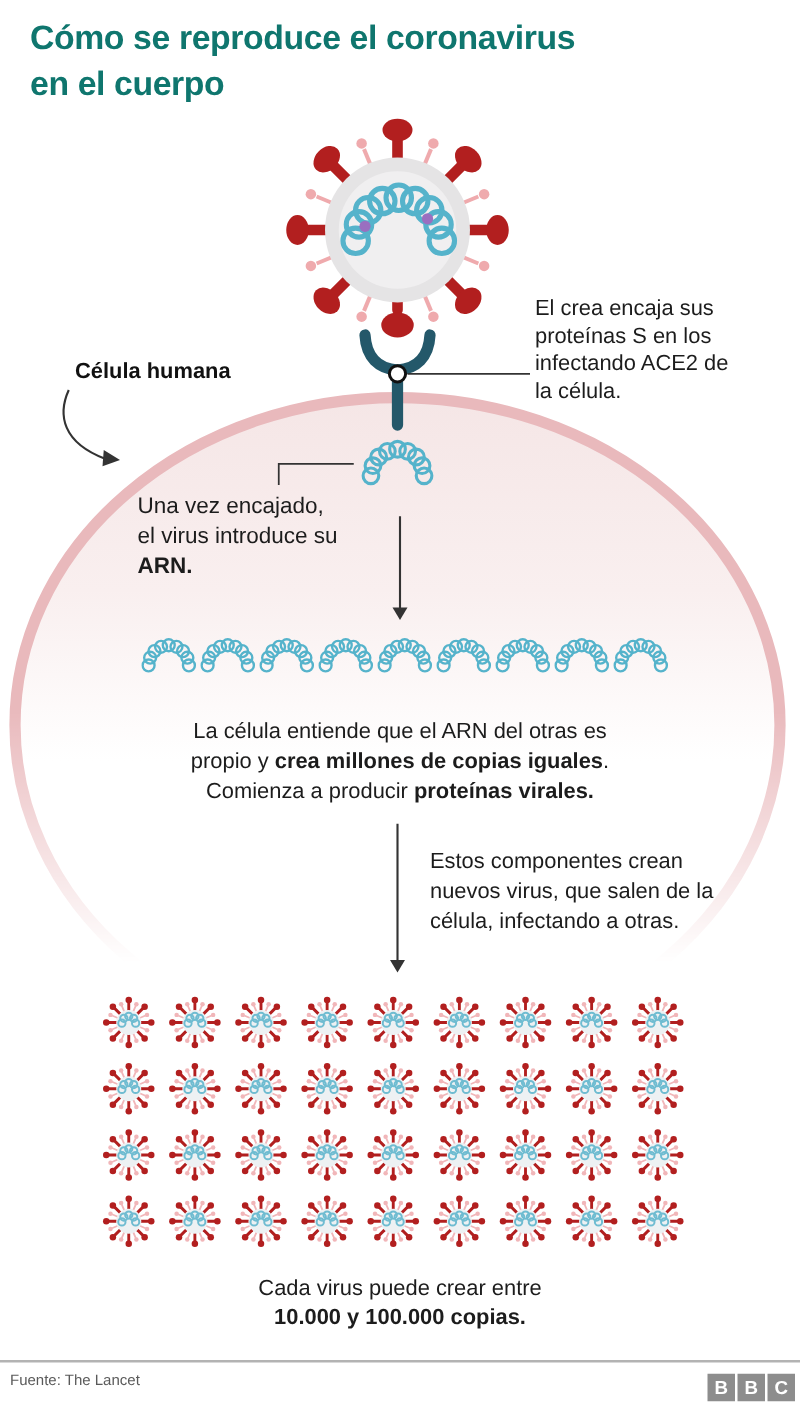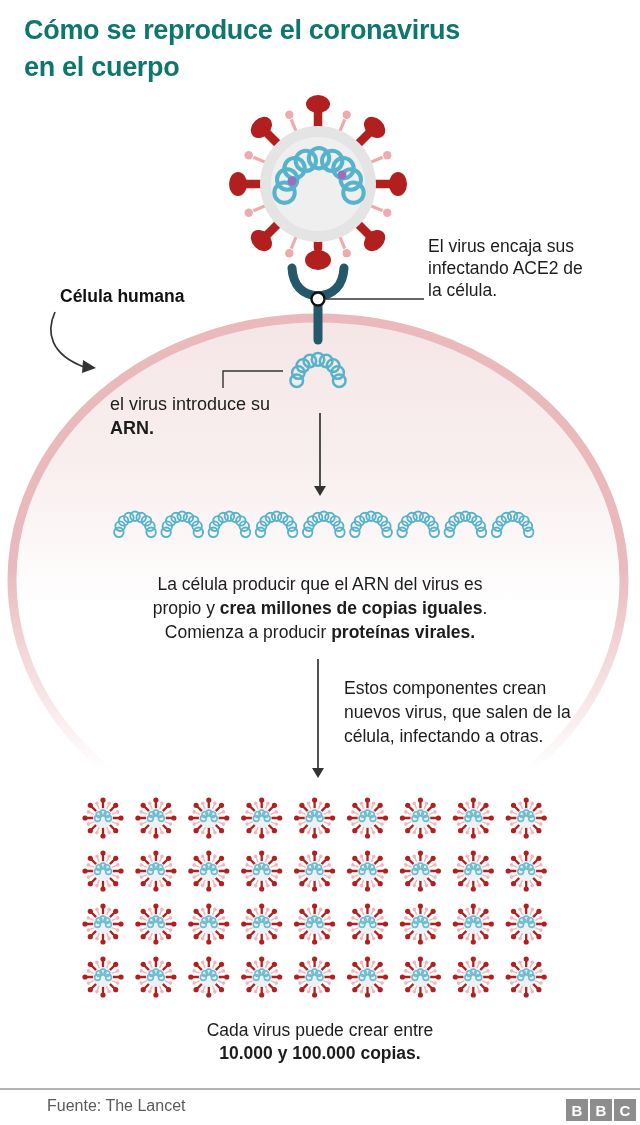--- a/index.html
+++ b/index.html
@@ -18,21 +18,21 @@
   .cell-label{left:60px;top:286px;font-size:17.5px;font-weight:bold;color:#111;}
   .rna-note{left:110px;top:392px;line-height:24px;font-size:18px;}
   .copies-note{left:60px;top:572px;width:520px;text-align:center;line-height:24px;}
   .components-note{left:344px;top:676px;line-height:24px;}
   .bottom-note{left:60px;top:1019px;width:520px;text-align:center;line-height:23px;}
   .b{font-weight:bold;}
   .footer{
     position:absolute;left:0;right:0;top:1088px;height:37px;
     border-top:2px solid #b3b3b3;
   }
-  .footer-source{position:absolute;left:8px;top:7px;font-size:16px;color:#5a5a5a;margin-left:39px;}
+  .footer-source{position:absolute;left:8px;top:7px;font-size:12px;color:#5a5a5a;}
   .bbc-logo{position:absolute;right:4px;top:9px;display:flex;gap:2px;}
   .bbc-block{
     width:22px;height:22px;background:#8d8d8d;color:#ffffff;
     display:flex;align-items:center;justify-content:center;
     font-size:15px;font-weight:bold;
   }
 </style>
 </head>
 <body>
 
@@ -248,34 +248,36 @@
       <use href="#mini-virus" xlink:href="#mini-virus" x="503.20000000000005" y="954" width="46" height="46"></use>
     </g>
 </svg>
 
 <h1 class="abs page-title" style="margin:0;">
   <div>Cómo se reproduce el coronavirus</div>
   <div>en el cuerpo</div>
 </h1>
 
 <div class="note receptor-note">
-  <div>El virus encaja sus</div>
+  <div>El crea encaja sus</div>
+  <div>proteínas S en los</div>
   <div>infectando ACE2 de</div>
   <div>la célula.</div>
 </div>
 
 <div class="abs cell-label">Célula humana</div>
 
 <div class="note rna-note">
+  <div>Una vez encajado,</div>
   <div>el virus introduce su</div>
   <div class="b">ARN.</div>
 </div>
 
 <div class="note copies-note">
-  <div>La célula producir que el ARN del virus es</div>
+  <div>La célula entiende que el ARN del otras es</div>
   <div><span>propio y </span><span class="b">crea millones de copias iguales</span><span>.</span></div>
   <div><span>Comienza a producir </span><span class="b">proteínas virales.</span></div>
 </div>
 
 <div class="note components-note">
   <div>Estos componentes crean</div>
   <div>nuevos virus, que salen de la</div>
   <div>célula, infectando a otras.</div>
 </div>
 

